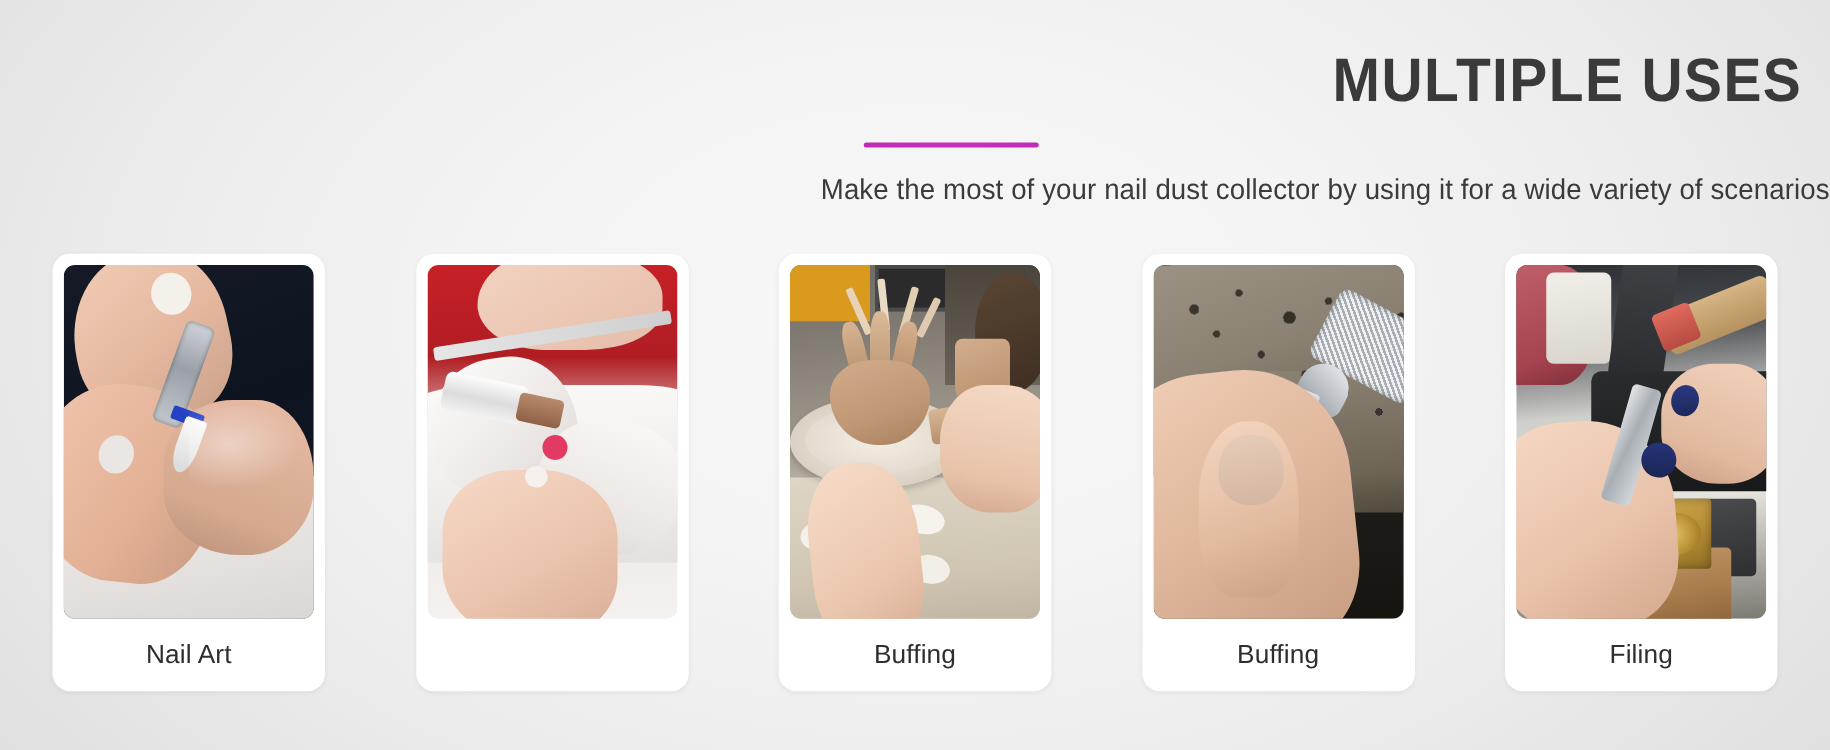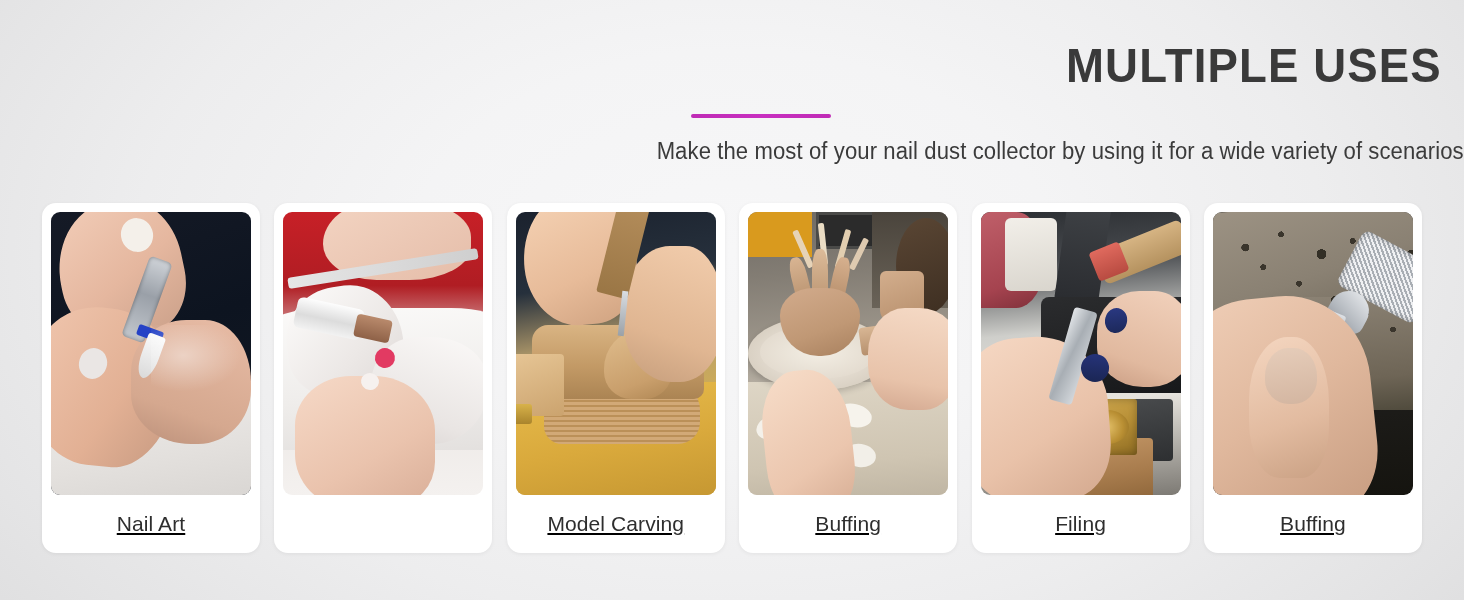--- a/index.html
+++ b/index.html
@@ -64,21 +64,20 @@
 
   .card {
     width:218px; height:350px;
     background:#ffffff;
     border-radius:14px;
     box-shadow:0 1px 4px rgba(0,0,0,0.06);
     padding:9px 9px 0 9px;
     display:flex;
     flex-direction:column;
     align-items:center;
-    text-decoration:underline;
   }
 
   .photo {
     width:200px; height:283px;
     border-radius:9px;
     overflow:hidden;
     position:relative;
   }
 
   .label {
@@ -356,36 +355,20 @@
         <div class="pl b-g1"></div>
         <div class="pl b-drill"></div>
         <div class="pl b-bit"></div>
         <div class="pl b-g2"></div>
         <div class="pl b-hand"></div>
         <div class="pl b-pnail"></div>
         <div class="pl b-pnail2"></div>
       </div>
     </div>
 
-    <div class="card">
-      <div class="photo">
-        <div class="ph c-bg"></div>
-        <div class="pl c-bench"></div>
-        <div class="pl c-rib"></div>
-        <div class="pl c-body"></div>
-        <div class="pl c-scroll"></div>
-        <div class="pl c-clamp"></div>
-        <div class="pl c-brass"></div>
-        <div class="pl c-h1"></div>
-        <div class="pl c-h2"></div>
-        <div class="pl c-tool"></div>
-        <div class="pl c-blade"></div>
-      </div>
-      <div class="label">Model Carving</div>
-    </div>
 
     <div class="card">
       <div class="photo">
         <div class="ph d-bg"></div>
         <div class="pl d-ochre"></div>
         <div class="pl d-frame"></div>
         <div class="pl d-dark"></div>
         <div class="pl d-head"></div>
         <div class="pl d-table"></div>
         <div class="pl d-stk1"></div>
@@ -404,51 +387,51 @@
         <div class="pl d-leg1"></div>
         <div class="pl d-leg2"></div>
         <div class="pl d-leg3"></div>
         <div class="pl d-hand1"></div>
       </div>
       <div class="label">Buffing</div>
     </div>
 
     <div class="card">
       <div class="photo">
+        <div class="ph f-bg"></div>
+        <div class="pl f-stone"></div>
+        <div class="pl f-stone2"></div>
+        <div class="pl f-holes"></div>
+        <div class="pl f-rot"></div>
+        <div class="pl f-cone"></div>
+        <div class="pl f-shaft"></div>
+        <div class="pl f-silver"></div>
+        <div class="pl f-hand"></div>
+        <div class="pl f-thumb"></div>
+        <div class="pl f-tnail"></div>
+      </div>
+      <div class="label">Buffing</div>
+    </div>
+
+    <div class="card">
+      <div class="photo">
         <div class="ph e-bg"></div>
         <div class="pl e-pink"></div>
         <div class="pl e-white"></div>
         <div class="pl e-hammer"></div>
         <div class="pl e-handle"></div>
         <div class="pl e-grip"></div>
         <div class="pl e-blackpan"></div>
         <div class="pl e-anvil"></div>
         <div class="pl e-benchpin"></div>
         <div class="pl e-brass"></div>
         <div class="pl e-brass-dot"></div>
         <div class="pl e-hand2"></div>
         <div class="pl e-hand"></div>
         <div class="pl e-file"></div>
         <div class="pl e-navy1"></div>
         <div class="pl e-navy2"></div>
       </div>
       <div class="label">Filing</div>
     </div>
 
-    <div class="card">
-      <div class="photo">
-        <div class="ph f-bg"></div>
-        <div class="pl f-stone"></div>
-        <div class="pl f-stone2"></div>
-        <div class="pl f-holes"></div>
-        <div class="pl f-rot"></div>
-        <div class="pl f-cone"></div>
-        <div class="pl f-shaft"></div>
-        <div class="pl f-silver"></div>
-        <div class="pl f-hand"></div>
-        <div class="pl f-thumb"></div>
-        <div class="pl f-tnail"></div>
-      </div>
-      <div class="label">Buffing</div>
-    </div>
-
   </div>
 </div>
 
 </body></html>

